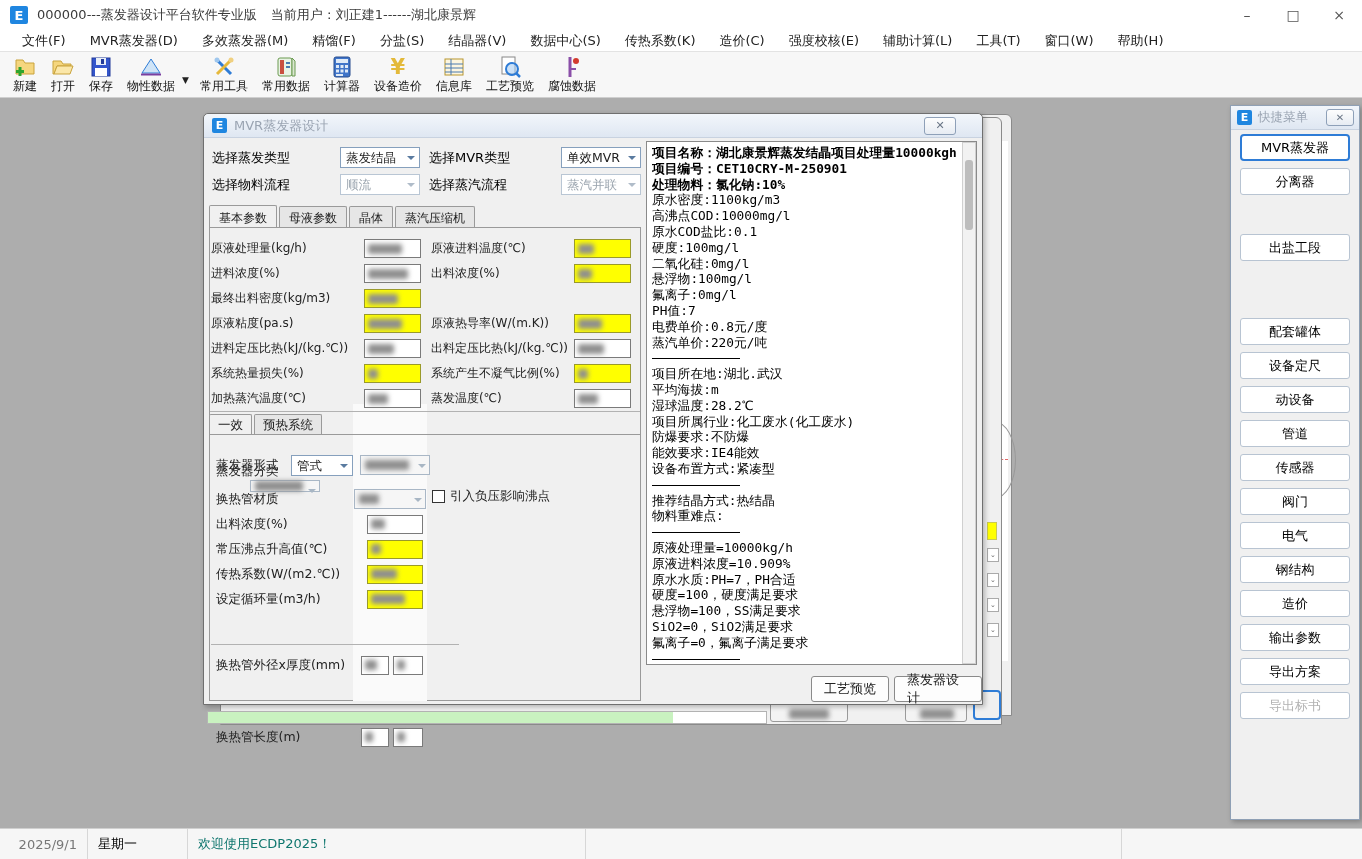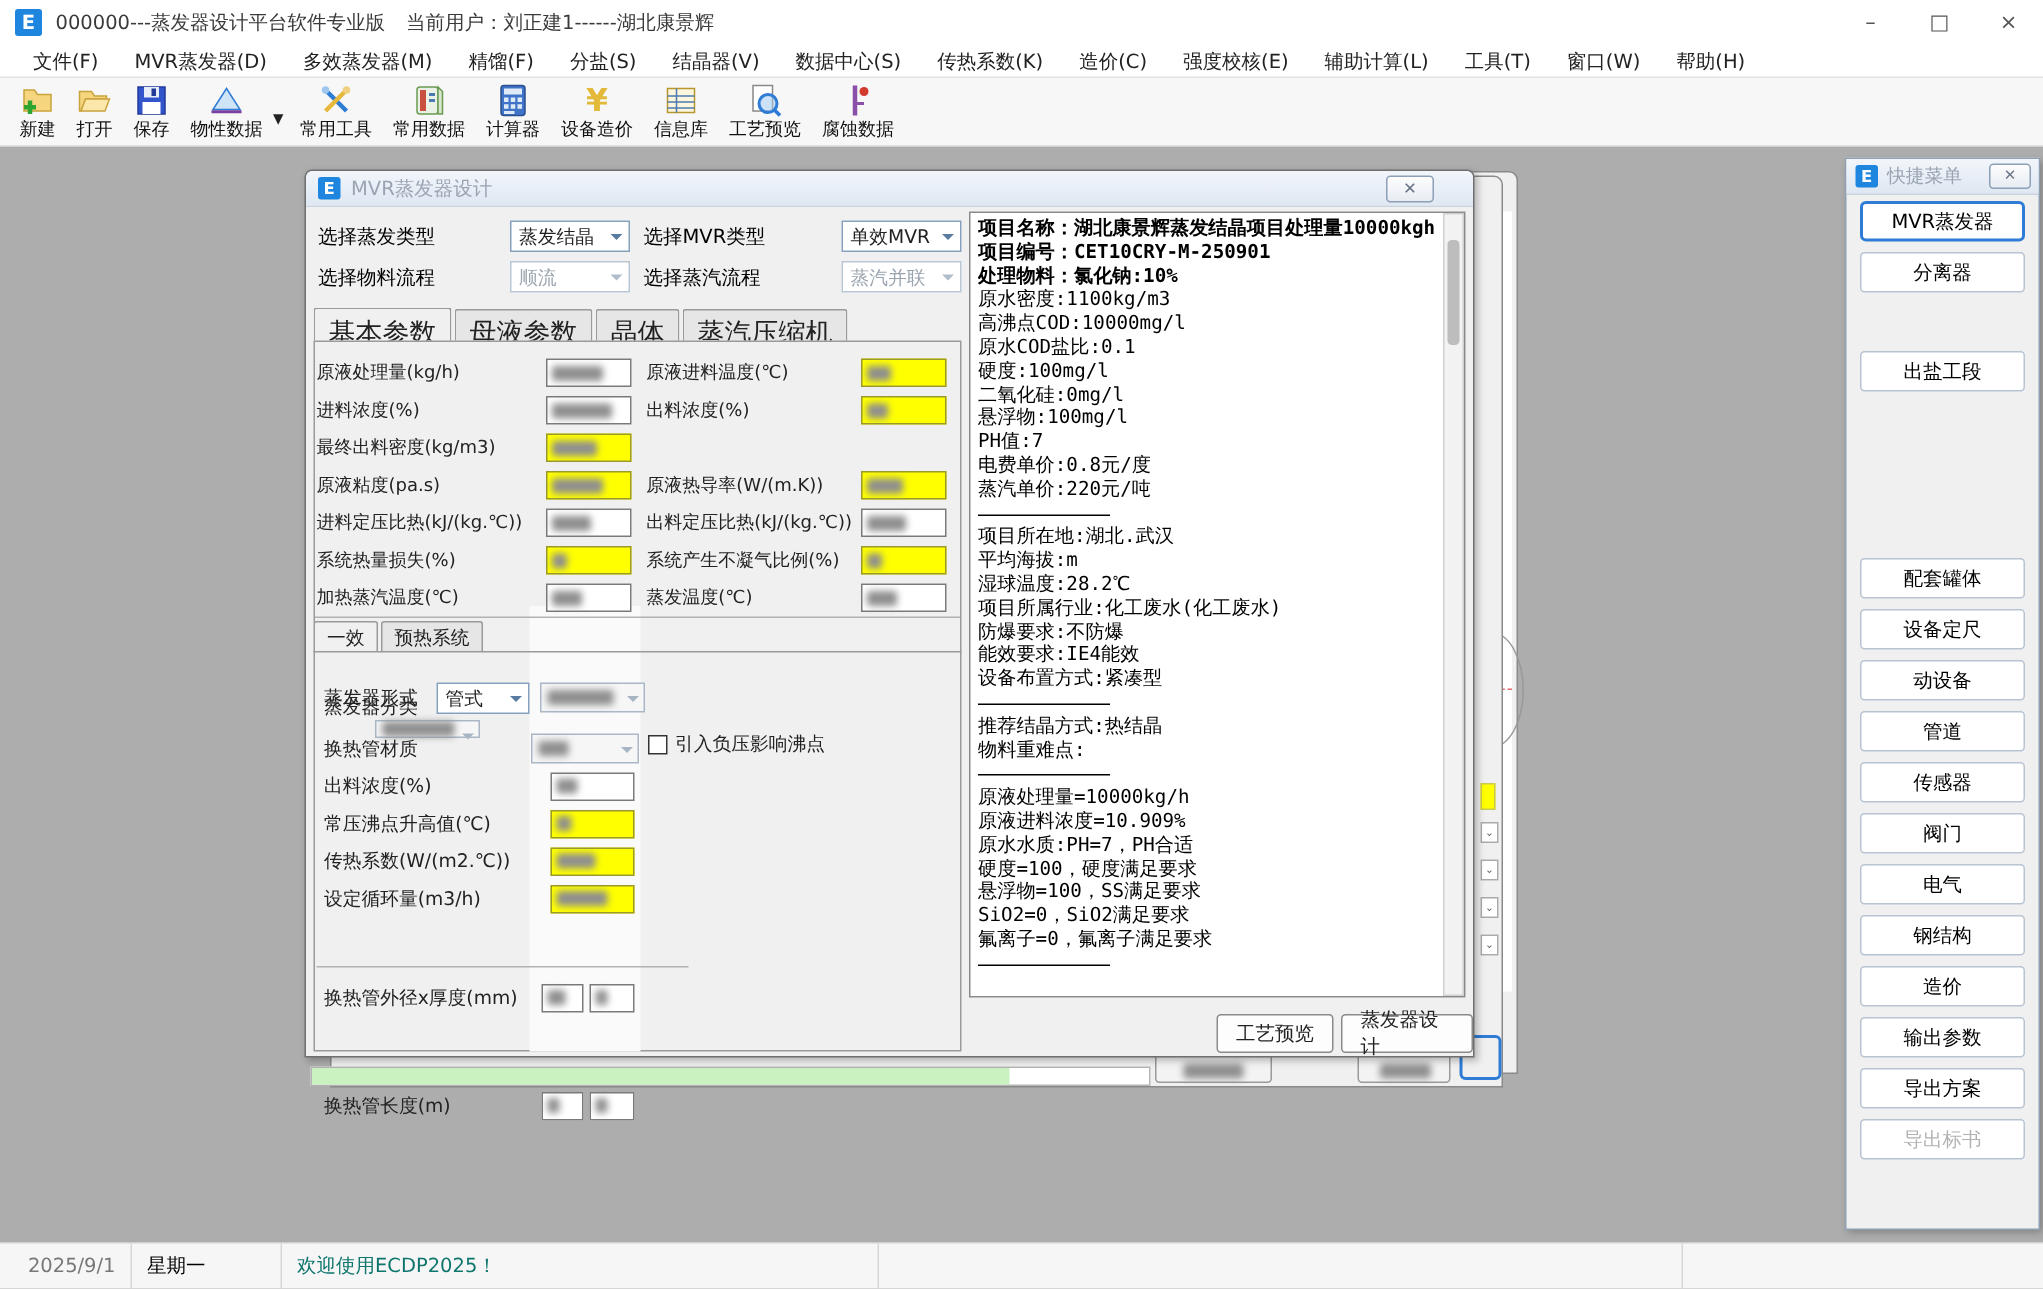--- a/index.html
+++ b/index.html
@@ -67,21 +67,21 @@
   .sel-row { position:absolute; display:flex; align-items:center; }
   .sel-label { width:128px; color:#000; }
   .dsel { position:relative; width:80px; height:21px; background:#fff; border:1px solid #86a0bd; padding:2px 16px 0 5px;
           font-size:12.5px; white-space:nowrap; overflow:hidden; }
   .dsel .chev { position:absolute; right:4px; top:8px; width:0; height:0; border:4px solid transparent; border-top-color:#5a7ba0; }
   .dsel.disabled { color:#9aa4ae; border-color:#b9c6d4; }
   .dsel.disabled .chev { border-top-color:#b0bcc9; }
 
   .tabstrip { position:absolute; left:5px; top:92px; display:flex; }
   .tab { height:22px; padding:3px 9px 0; border:1px solid #9a9a9a; border-bottom:none; background:#e6e6e6;
-         margin-right:2px; font-size:18px; border-radius:2px 2px 0 0; }
+         margin-right:2px; font-size:12px; border-radius:2px 2px 0 0; }
   .tab.active { background:#f0f0f0; height:23px; position:relative; top:-1px; padding-top:4px; }
   .tabpage { position:absolute; left:5px; top:113px; width:432px; height:474px; border:1px solid #9a9a9a; background:#f0f0f0; }
 
   .subpanel-white { position:absolute; left:149px; top:290px; width:74px; height:297px; background:#fafafa; }
 
   .pcols { position:absolute; left:7px; top:122px; width:420px; display:flex; }
   .pcol { display:flex; flex-direction:column; }
   .pcol.left  { width:215px; }
   .pcol.right { width:205px; }
   .prow { height:25px; display:flex; align-items:center; }
@@ -122,21 +122,21 @@
                border:1px solid #8fa0b5; z-index:6; box-shadow:2px 2px 5px rgba(0,0,0,.25); }
   .qm-titlebar { height:24px; background:linear-gradient(#f2f6fb,#dfe7f2); border-bottom:1px solid #c8d2e0;
                  display:flex; align-items:center; padding-left:6px; position:relative; }
   .qm-title { margin-left:6px; color:#9aa4b2; font-size:12.5px; }
   .qm-close { position:absolute; right:5px; top:3px; width:28px; height:17px; background:linear-gradient(#fdfdfd,#e7ecf3);
               border:1px solid #8ea0b8; border-radius:3px; color:#6a7686; font-size:10px; text-align:center; line-height:15px; }
   .qbtn { display:block; width:110px; height:27px; margin:7px auto 0; background:#fff; border:1px solid #b8c4d2;
           border-radius:3px; font-size:13px; color:#000; font-family:inherit; text-align:center; }
   .qbtn.active { border:2px solid #2e7cd6; border-radius:4px; margin-top:4px; }
   .qbtn.gap1 { margin-top:39px; }
-  .qbtn.gap2 { margin-top:111px; }
+  .qbtn.gap2 { margin-top:57px; }
   .qbtn.disabled { color:#b2b2b2; }
 
   
   .statusbar { height:31px; background:#f6f6f6; border-top:1px solid #cfcfcf; display:flex; align-items:stretch; flex:0 0 auto; }
   .sb-cell { border-right:1px solid #d7d7d7; display:flex; align-items:center; padding:0 10px; }
   .sb-date { flex:0 0 88px; justify-content:flex-end; color:#777; }
   .sb-day { flex:0 0 100px; color:#000; }
   .sb-msg { flex:0 0 398px; color:#0f766e; }
   .sb-sp1 { flex:0 0 536px; }
   .sb-sp2 { flex:1 1 auto; border-right:none; }
@@ -541,20 +541,21 @@
 
       <div class="iline b">项目名称：湖北康景辉蒸发结晶项目处理量10000kgh</div>
           <div class="iline b">项目编号：CET10CRY-M-250901</div>
           <div class="iline b">处理物料：氯化钠:10%</div>
           <div class="iline">原水密度:1100kg/m3</div>
           <div class="iline">高沸点COD:10000mg/l</div>
           <div class="iline">原水COD盐比:0.1</div>
           <div class="iline">硬度:100mg/l</div>
           <div class="iline">二氧化硅:0mg/l</div>
           <div class="iline">悬浮物:100mg/l</div>
+          <div class="iline">氟离子:0mg/l</div>
           <div class="iline">PH值:7</div>
           <div class="iline">电费单价:0.8元/度</div>
           <div class="iline">蒸汽单价:220元/吨</div>
           <div class="iline hr"></div>
           <div class="iline">项目所在地:湖北.武汉</div>
           <div class="iline">平均海拔:m</div>
           <div class="iline">湿球温度:28.2℃</div>
           <div class="iline">项目所属行业:化工废水(化工废水)</div>
           <div class="iline">防爆要求:不防爆</div>
           <div class="iline">能效要求:IE4能效</div>

